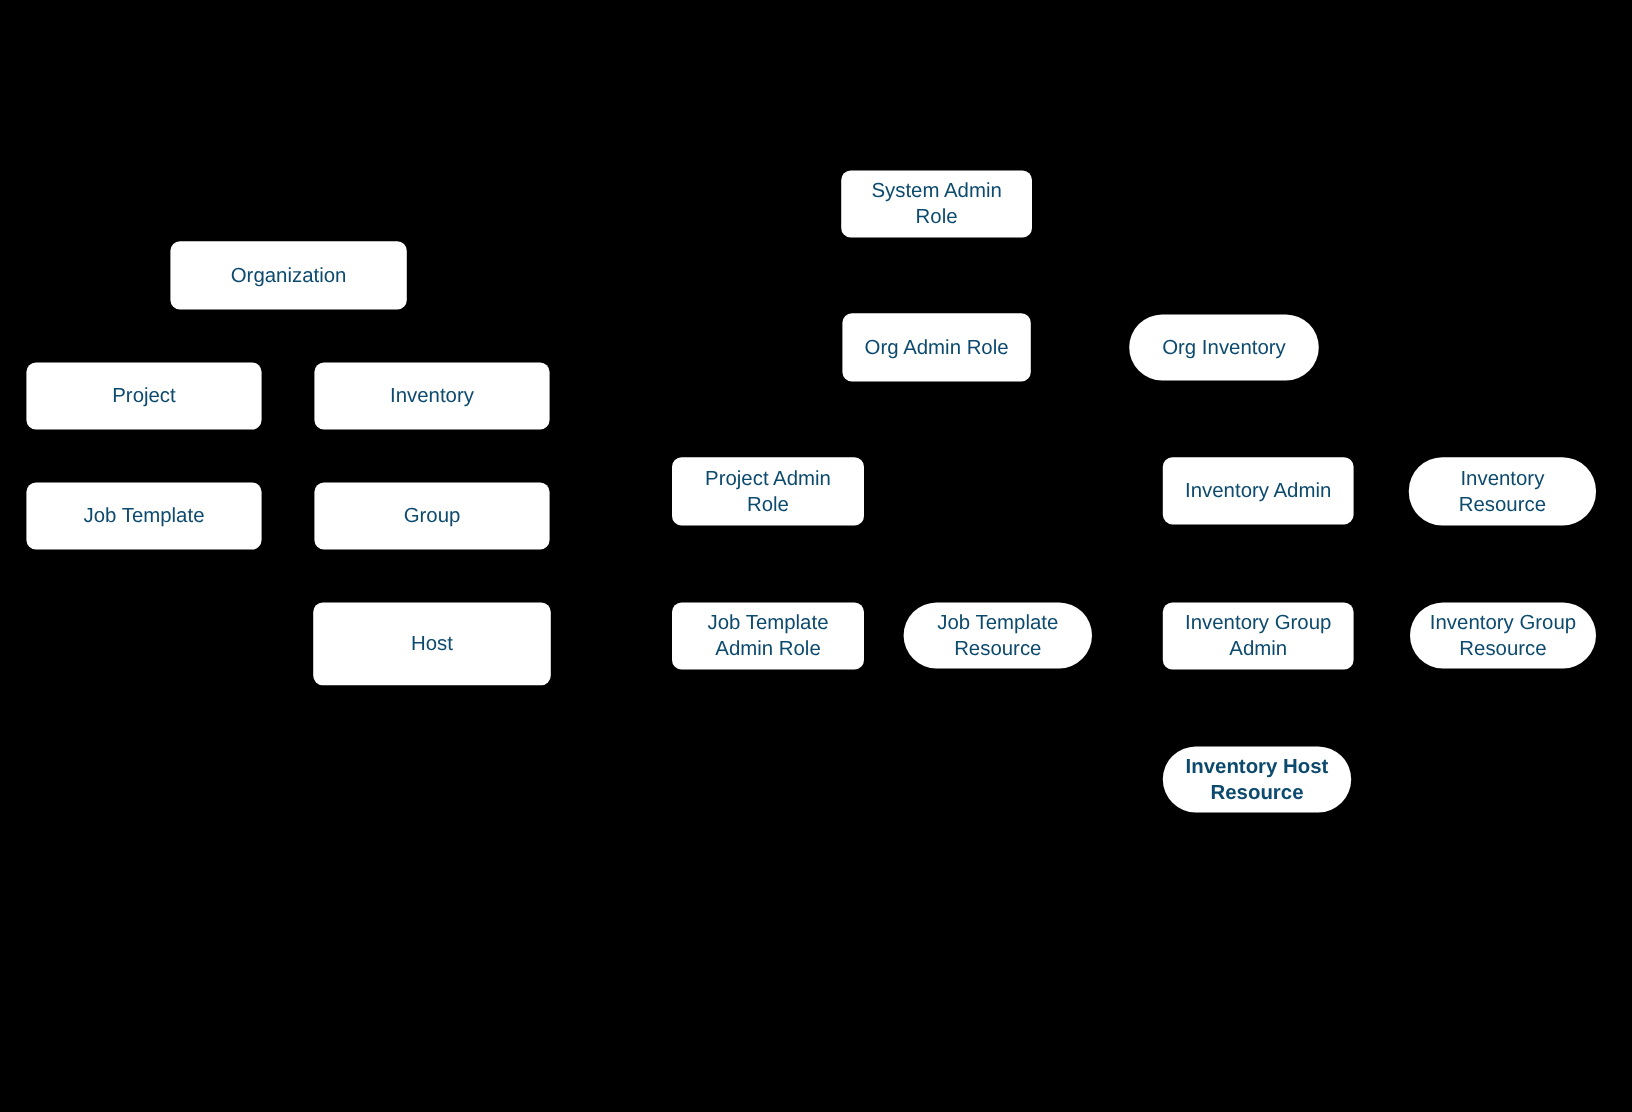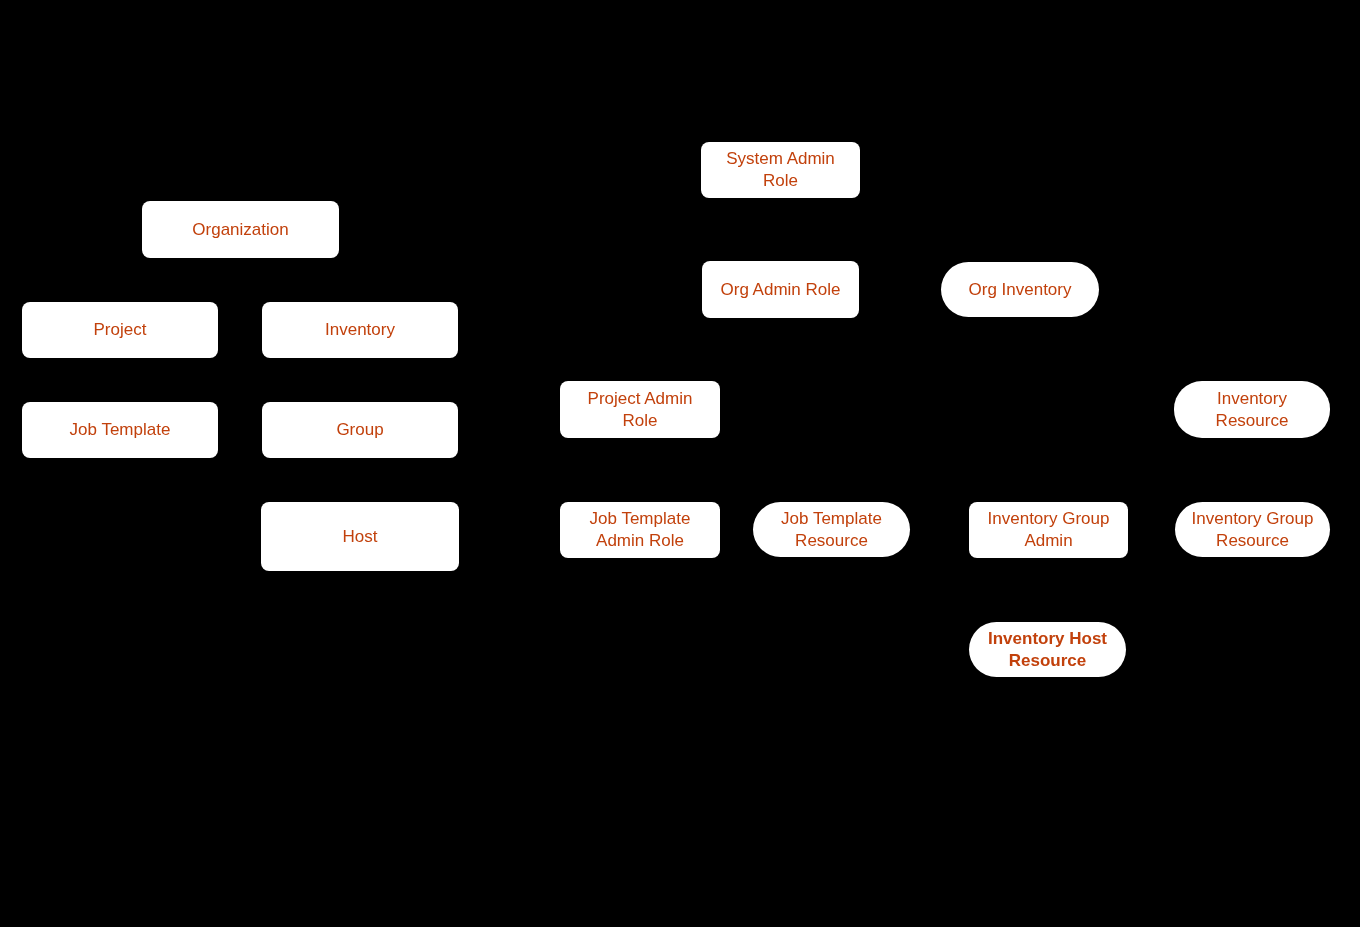--- a/index.html
+++ b/index.html
@@ -11,21 +11,21 @@
     position: relative;
     width: 1360px;
     height: 927px;
     background: #000000;
     overflow: hidden;
     font-family: "Liberation Sans", sans-serif;
   }
   .node {
     position: absolute;
     background: #ffffff;
-    color: #c2410c;
+    color: #0c4a6e;
     display: flex;
     align-items: center;
     justify-content: center;
     text-align: center;
     font-size: 17px;
     line-height: 22px;
     white-space: pre-line;
     box-sizing: border-box;
   }
   .rect { border-radius: 8px; }
@@ -64,20 +64,21 @@
   <div class="node rect node-job-template">Job Template</div>
   <div class="node rect node-group">Group</div>
   <div class="node rect node-host">Host</div>
 
   <div class="node rect node-system-admin-role">System Admin
 Role</div>
   <div class="node rect node-org-admin-role">Org Admin Role</div>
   <div class="node pill node-org-resource">Org Inventory</div>
   <div class="node rect node-project-admin-role">Project Admin
 Role</div>
+  <div class="node rect node-inventory-admin">Inventory Admin</div>
   <div class="node pill node-inventory-resource">Inventory
 Resource</div>
   <div class="node rect node-job-template-admin-role">Job Template
 Admin Role</div>
   <div class="node pill node-job-template-resource">Job Template
 Resource</div>
   <div class="node rect node-inventory-group-admin">Inventory Group
 Admin</div>
   <div class="node pill node-inventory-group-resource">Inventory Group
 Resource</div>

